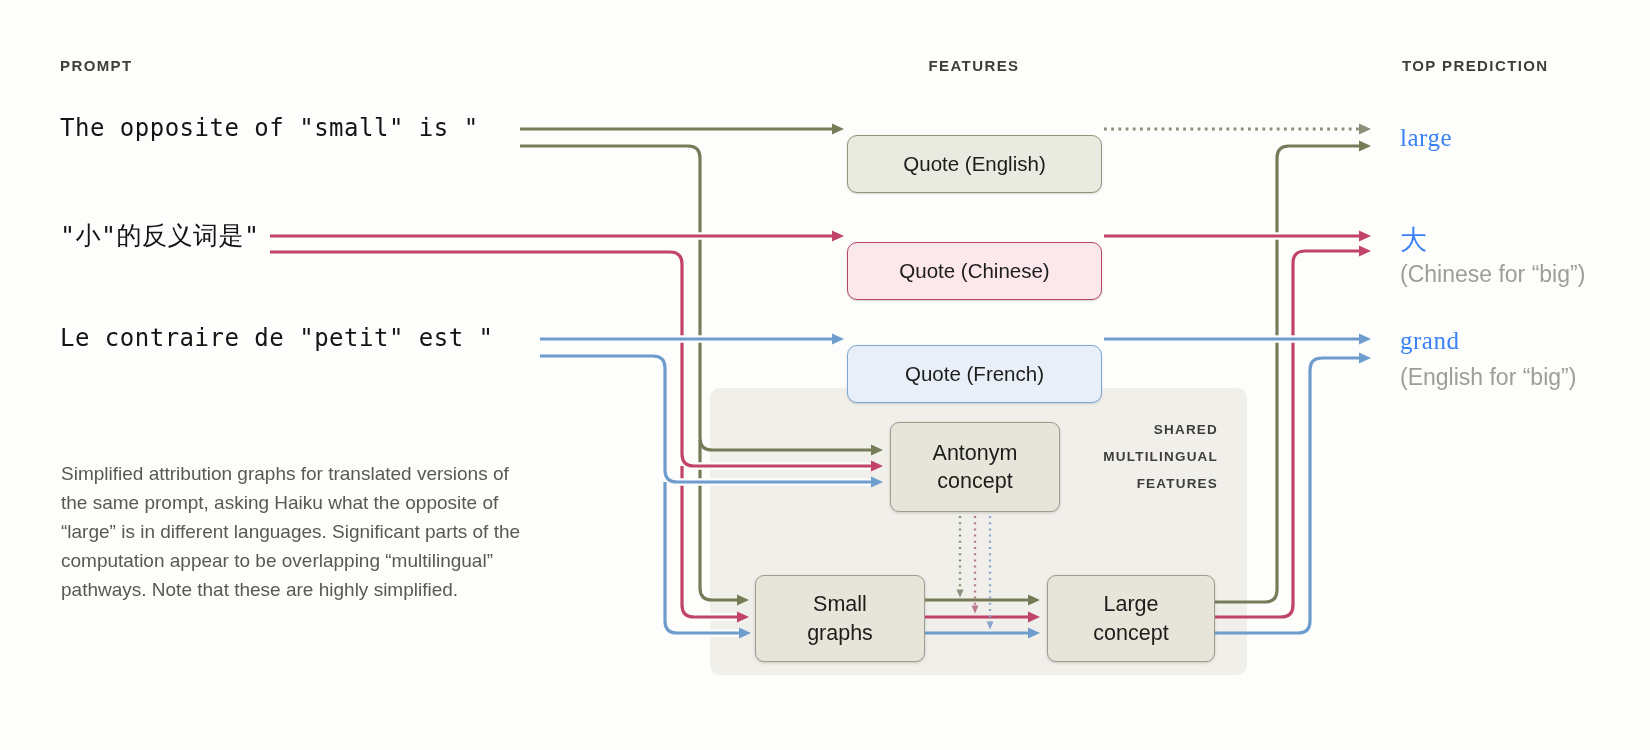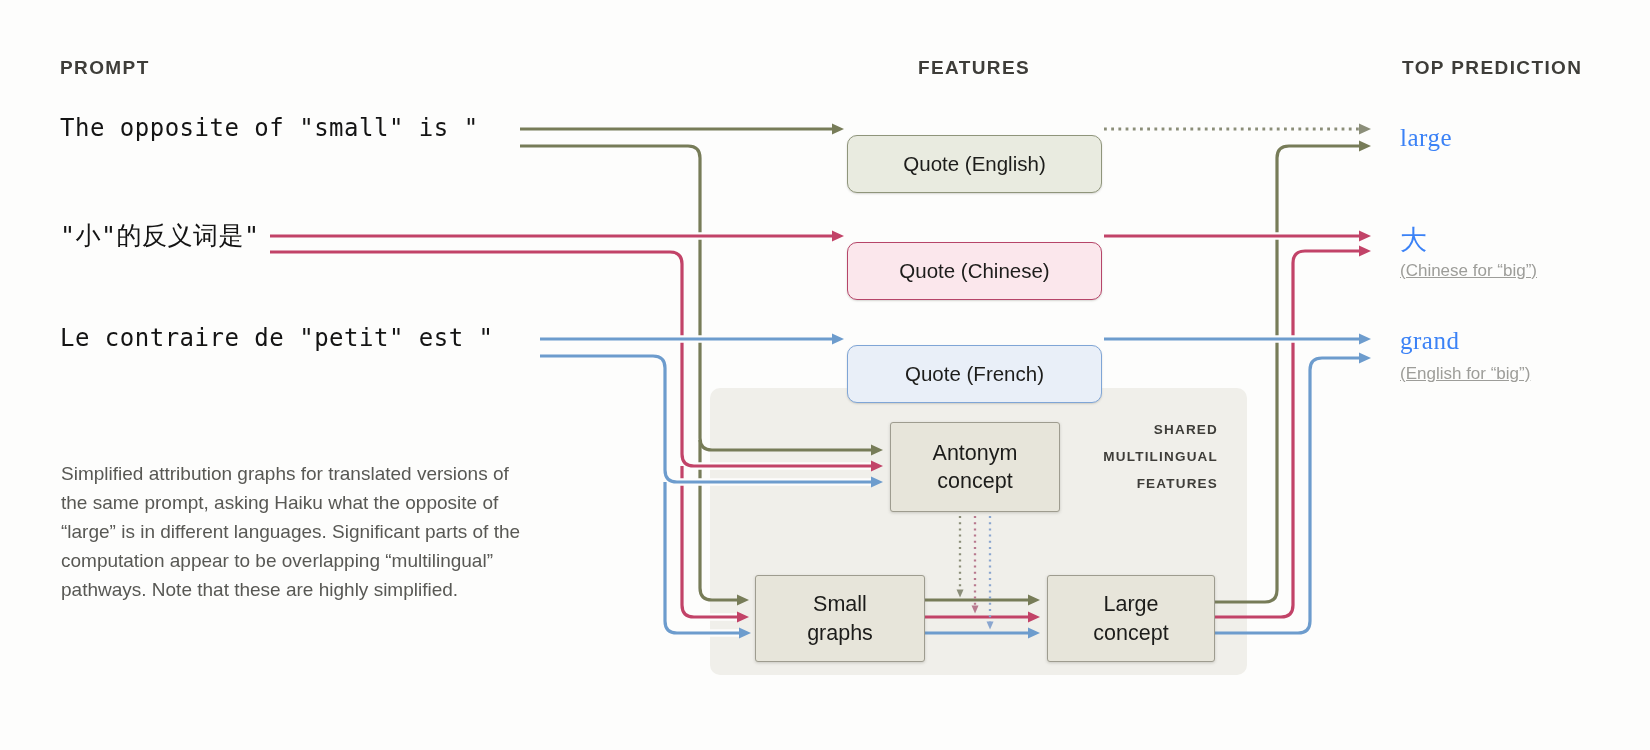--- a/index.html
+++ b/index.html
@@ -1,33 +1,33 @@
 <!DOCTYPE html>
 <html><head>
 <meta charset="utf-8">
 <style>
   html,body{margin:0;padding:0;background:#fdfdfc;}
   .stage{position:relative;width:1650px;height:750px;overflow:hidden;
          font-family:"Liberation Sans",sans-serif;background:#fdfdfc;}
   .abs{position:absolute;}
-  .colhead{font-size:19px;font-weight:700;letter-spacing:1.4px;color:#3e3d39;}
+  .colhead{font-size:15px;font-weight:700;letter-spacing:1.4px;color:#3e3d39;}
   .prompt{font-family:"DejaVu Sans Mono",monospace;font-size:24px;letter-spacing:0.5px;color:#141414;white-space:nowrap;}
   .prompt-cjk{font-size:25px;}
   .panel{background:#f0efea;border-radius:10px;}
   .qbox{width:255px;height:58px;border-radius:10px;display:flex;align-items:center;justify-content:center;
         font-size:20.5px;color:#1d1d1b;box-shadow:0 1px 2px rgba(110,110,100,.28);box-sizing:border-box;margin-top:35px;}
   .qbox.en{background:#e9ebe0;border:1.6px solid #8f957b;}
   .qbox.cn{background:#fbe7ec;border:1.6px solid #b64569;}
   .qbox.fr{background:#e9eff8;border:1.6px solid #7fa5d6;}
-  .cbox{background:#e7e5da;border:1.6px solid #9e9c8f;border-radius:3px;display:flex;align-items:center;justify-content:center;
+  .cbox{background:#e7e5da;border:1.6px solid #9e9c8f;border-radius:9px;display:flex;align-items:center;justify-content:center;
         text-align:center;font-size:21.5px;line-height:1.32;color:#1c1c1a;box-shadow:0 1px 3px rgba(110,110,100,.3);box-sizing:border-box;}
   .shared-label{font-size:13.5px;font-weight:700;letter-spacing:1.2px;color:#3e3d39;text-align:right;line-height:27px;}
   .pred-word{font-family:Liberation Serif, serif;font-size:25px;letter-spacing:0.5px;color:#3b82f6;white-space:nowrap;}
   .pred-word.cjk{font-size:27px;}
-  .pred-note{font-size:17px;color:#9d9d99;white-space:nowrap;text-decoration:underline;}
+  .pred-note{font-size:23px;color:#9d9d99;white-space:nowrap;}
   .caption{width:478px;font-size:19px;line-height:29px;color:#585854;}
   svg{position:absolute;left:0;top:0;}
   .ln{fill:none;stroke-width:3.2px;}
   .s-olive{stroke:#777c58;}
   .s-pink{stroke:#c24368;}
   .s-blue{stroke:#6d9ccd;}
   .s-olivegray{stroke:#8b8e79;}
   .s-pinkgray{stroke:#b8798e;}
   .s-bluegray{stroke:#8aa6cf;}
   .case{fill:none;stroke:#fdfdfc;stroke-width:7.5px;}

